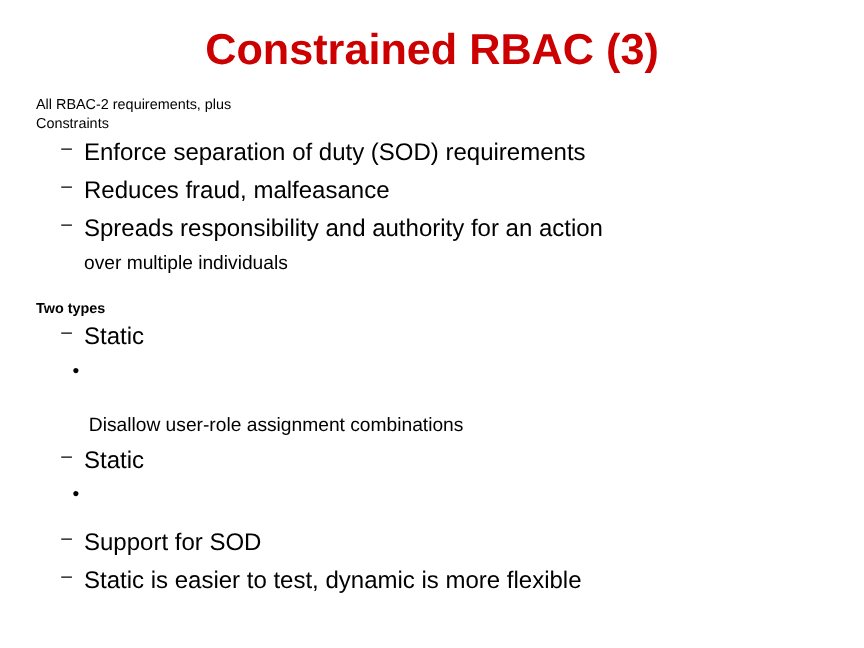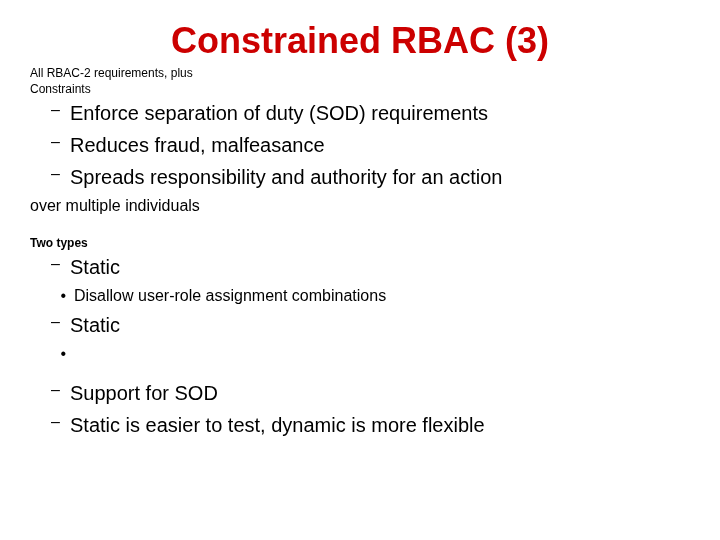--- a/index.html
+++ b/index.html
@@ -25,21 +25,21 @@
       display: flex;
       flex-direction: column;
       gap: 0;
     }
 
     .title {
       text-align: center;
       font-size: 36px;
       font-weight: bold;
       color: #cc0000;
-      margin-bottom: 4px;
+      margin-bottom: 18px;
       font-family: Arial, sans-serif;
     }
 
     .section-heading {
       font-size: 12px;
       font-weight: normal;
       margin-bottom: 2px;
       font-family: Arial, sans-serif;
       color: #000;
     }
@@ -89,23 +89,25 @@
       padding-right: 8px;
       font-size: 16px;
       color: #000;
       line-height: 1.5;
     }
 
     .sub-bullet-text {
       font-size: 16px;
       color: #000;
       line-height: 1.5;
+      margin-top: 45px;
     }
 
     .over-line {
+      margin-left: 40px;
       font-size: 16px;
       color: #000;
       line-height: 1.5;
       margin-bottom: 4px;
     }
 
     .section-title {
       font-size: 12px;
       font-weight: bold;
       color: #000;

